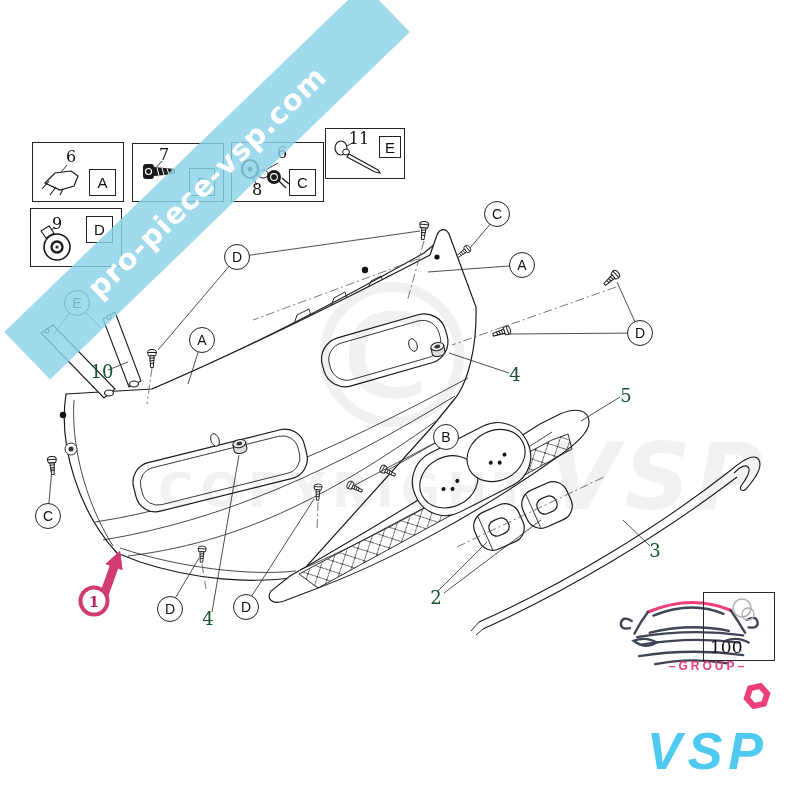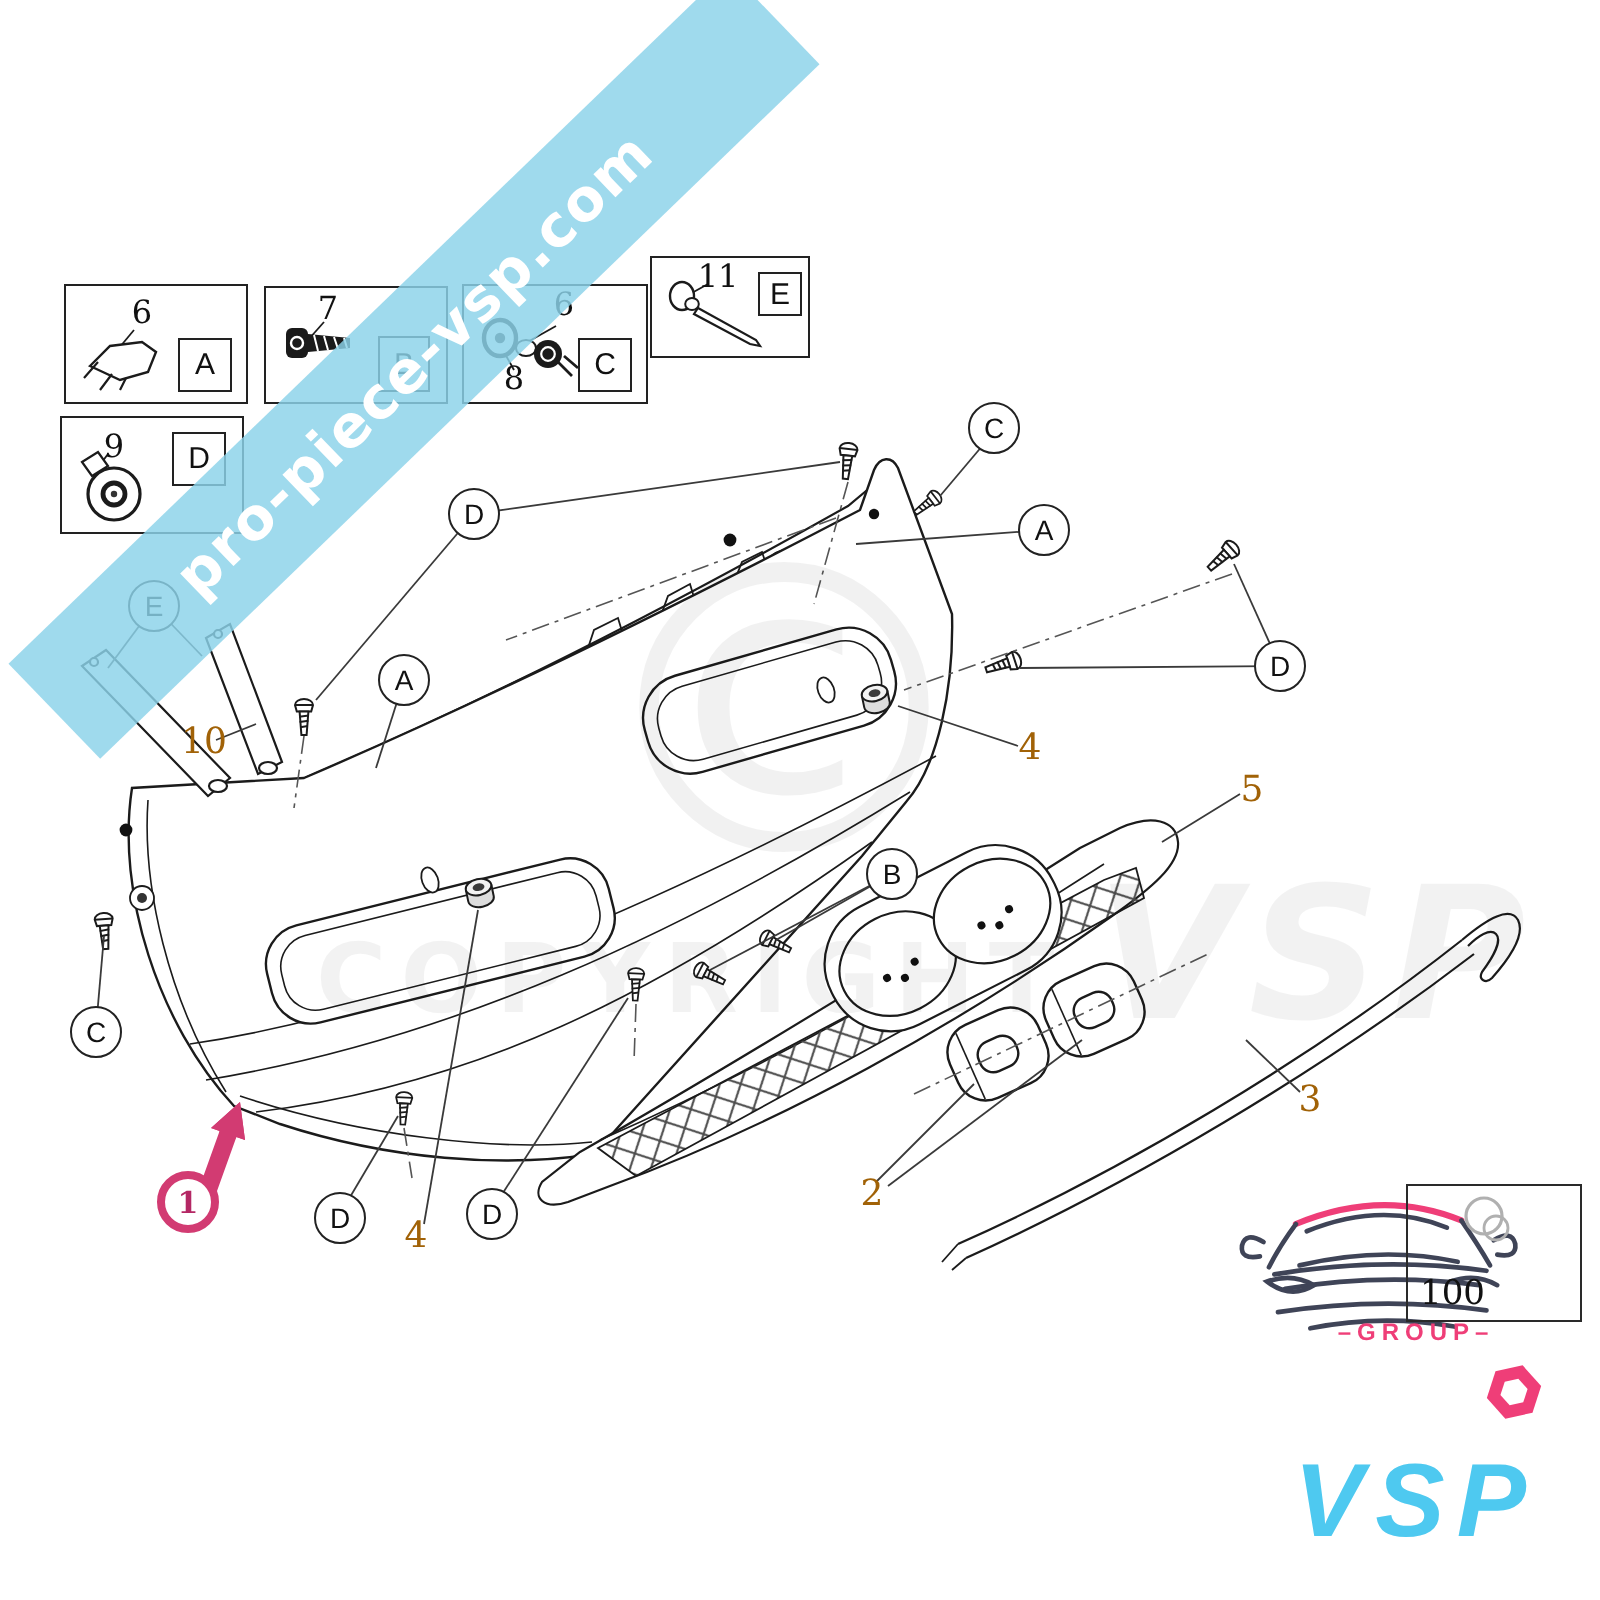--- a/index.html
+++ b/index.html
@@ -18,41 +18,41 @@
   
   .lbox{position:absolute;border:1.5px solid #222;background:#fff;z-index:3;}
   .lbox .sub{position:absolute;border:1.3px solid #222;background:#fff;display:flex;
         align-items:center;justify-content:center;font-size:15px;color:#111;}
   .lbox .num{position:absolute;font:16px "DejaVu Serif",serif;color:#111;transform:translate(-50%,-50%);}
   .lbox svg{position:absolute;left:0;top:0;}
   
   .co{position:absolute;width:24px;height:24px;border:1.4px solid #222;border-radius:50%;
       background:#fff;display:flex;align-items:center;justify-content:center;
       font-size:14px;color:#111;z-index:4;transform:translate(-50%,-50%);}
-  .pn{position:absolute;font:18px "DejaVu Serif",serif;color:#a16207;z-index:4;transform:translate(-50%,-50%);}
+  .pn{position:absolute;font:18px "DejaVu Serif",serif;color:#14532d;z-index:4;transform:translate(-50%,-50%);}
   .badge1{position:absolute;width:23px;height:23px;border:4px solid #d23b72;border-radius:50%;
       background:#fff;display:flex;align-items:center;justify-content:center;
       font:bold 15px "DejaVu Serif",serif;color:#b42764;z-index:4;transform:translate(-50%,-50%);}
   
   .band{position:absolute;left:-43px;top:149px;width:500px;height:66px;
       background:rgba(139,211,233,0.83);transform:rotate(-44deg);z-index:5;
       display:flex;align-items:center;justify-content:center;}
   .band span{color:#fff;font-weight:bold;font-size:29px;letter-spacing:1px;
       font-family:"DejaVu Sans",sans-serif;white-space:nowrap;}
   
   .logo{position:absolute;left:612px;top:585px;width:192px;height:215px;z-index:2;}
   .logo-group{position:absolute;left:0;top:74px;width:100%;text-align:center;
       color:#ef3e78;font-weight:bold;font-size:12px;letter-spacing:3px;}
   .logo-pro{position:absolute;left:16px;top:82px;font-size:58px;font-weight:bold;font-style:italic;
       color:#3f4457;line-height:1;}
   .logo-hex{position:absolute;left:128px;top:94px;}
   .logo-vsp{position:absolute;left:0;top:140px;width:100%;text-align:center;font-size:52px;
       font-weight:bold;font-style:italic;color:#4ec9f0;letter-spacing:6px;line-height:1;}
   .box100{position:absolute;left:703px;top:592px;width:70px;height:67px;border:1.5px solid #2a2a2a;
-      z-index:4;padding-left:16px;}
+      z-index:4;}
   .box100 .num100{position:absolute;left:6px;bottom:3px;font:17px "DejaVu Serif",serif;color:#111;}
   .box100 svg{position:absolute;left:26px;top:4px;}
 </style>
 </head>
 <body>
 
 <div class="stage">
 
   <svg class="art" width="800" height="800" viewBox="0 0 800 800">
     <defs>

